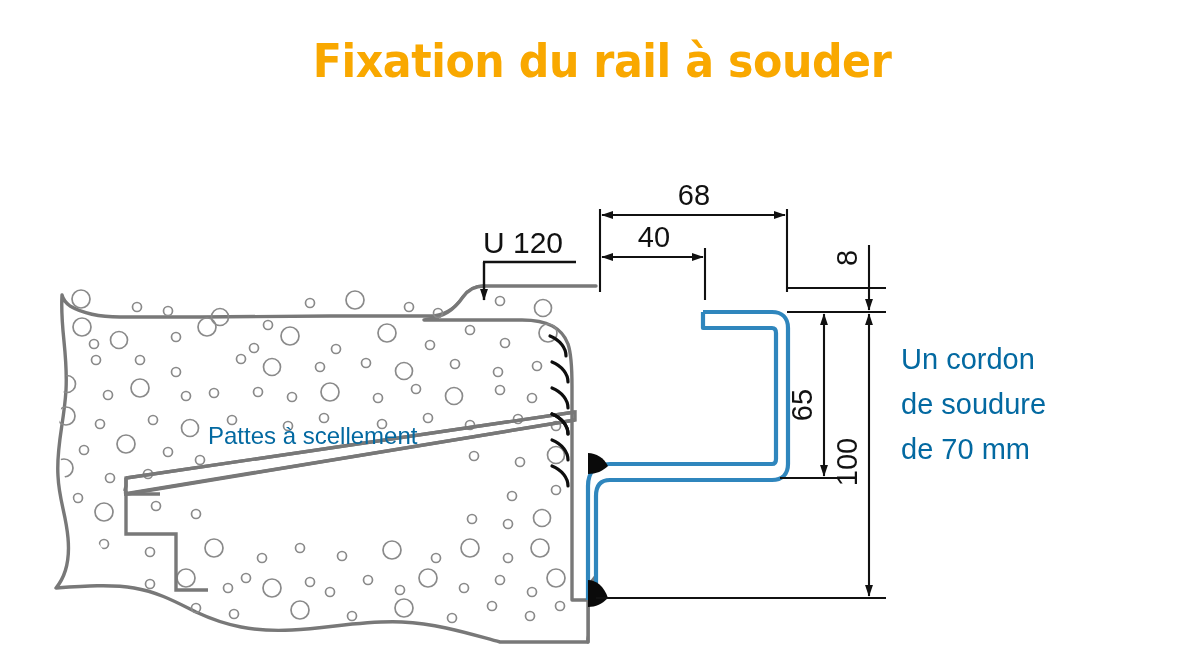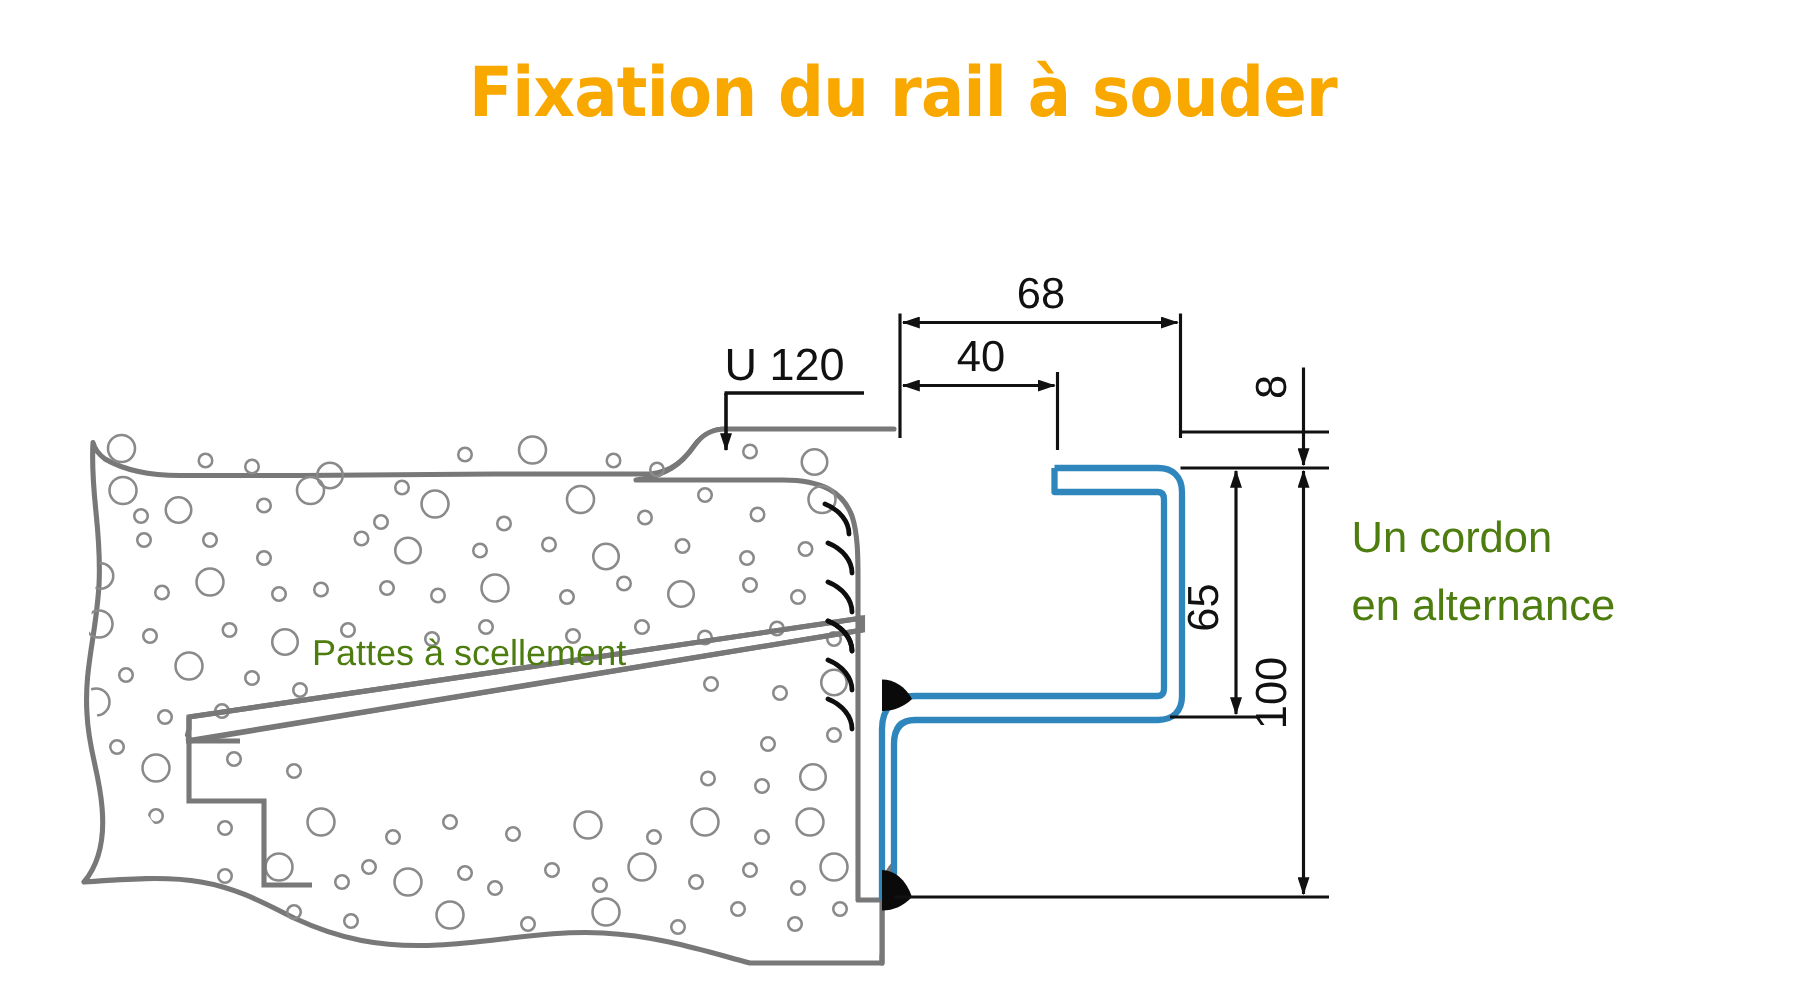--- a/index.html
+++ b/index.html
@@ -38,21 +38,21 @@
   svg.drawing {
     position: absolute;
     left: 0;
     top: 0;
     width: 1204px;
     height: 666px;
   }
   .txt-block {
     position: absolute;
     font-family: "Liberation Sans", sans-serif;
-    color: #4d7c0f;
+    color: #0369a1;
     white-space: nowrap;
   }
   .anchor-text {
     left: 208px;
     top: 413px;
     font-size: 24px;
     line-height: 45px;
   }
   .weld-text {
     left: 901px;
@@ -385,16 +385,17 @@
     </g>
 
   </svg>
 
   <div class="txt-block anchor-text">
     <div>Pattes à scellement</div>
   </div>
 
   <div class="txt-block weld-text">
     <div>Un cordon</div>
-    <div>en alternance</div>
+    <div>de soudure</div>
+    <div>de 70 mm</div>
   </div>
 
 </div>
 
 </body></html>

